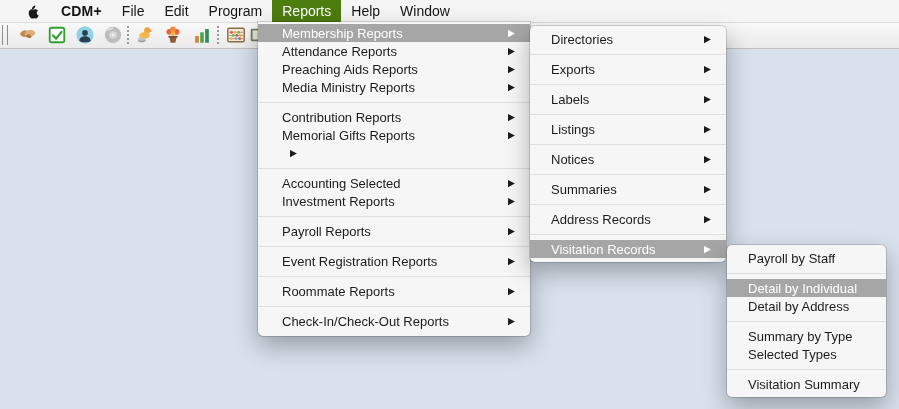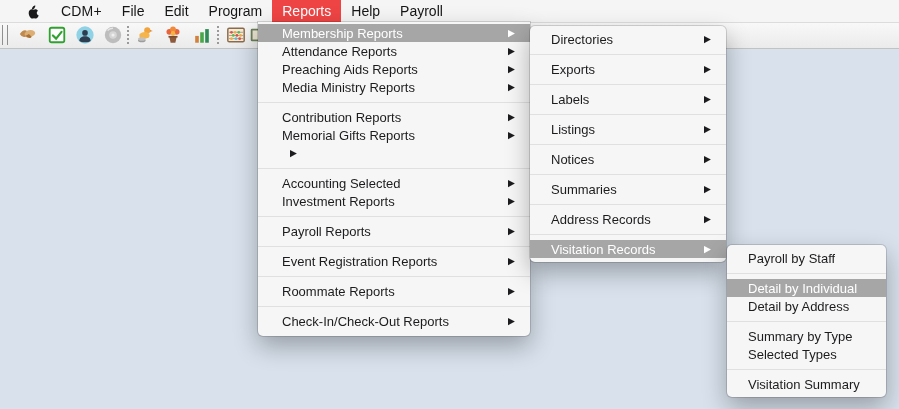--- a/index.html
+++ b/index.html
@@ -5,22 +5,22 @@
   html,body{margin:0;padding:0;}
   body{width:899px;height:409px;overflow:hidden;font-family:"Liberation Sans","DejaVu Sans",sans-serif;}
   .stage{position:relative;width:899px;height:409px;background:#d8e1ec;overflow:hidden;}
 
   
   .menubar{position:absolute;top:0;left:0;right:0;height:22px;background:#f5f5f5;
            border-bottom:1px solid #dcdcdc;display:flex;align-items:stretch;
            font-size:14px;color:#151515;padding-left:14px;z-index:5;}
   .apple{display:flex;align-items:center;padding:0 12px;}
   .mb-item{display:flex;align-items:center;padding:0 10px;line-height:22px;white-space:nowrap;}
-  .mb-item.bold{font-weight:normal;letter-spacing:.2px;}
-  .mb-item.active{background:#ef4444;color:#fff;}
+  .mb-item.bold{font-weight:bold;letter-spacing:.2px;}
+  .mb-item.active{background:#4d7c0f;color:#fff;}
 
   
   .toolbar{position:absolute;top:23px;left:0;right:0;height:25px;
            background:linear-gradient(#f8f8f8,#ebebeb);border-bottom:1px solid #c2c2c2;z-index:1;}
   .tb-icon{position:absolute;top:2px;width:20px;height:20px;}
   .tb-sep{position:absolute;top:3px;width:0;height:18px;border-left:2px dotted #9a9a9a;}
   .drag-handle{position:absolute;top:2px;left:2px;width:4px;height:20px;
                border-left:1px solid #8f8f8f;border-right:1px solid #8f8f8f;}
 
   
@@ -52,21 +52,21 @@
         <path fill="#1a1a1a" d="M9.2,6.3c1,0 2,0.5 2.7,1.4c-1.4,0.9-1.6,3.1-0.1,4.3c0.3,0.2 0.6,0.4 0.9,0.5c-0.4,1.2-1.6,3.1-2.8,3.1c-0.6,0-1.1-0.4-1.9-0.4c-0.8,0-1.3,0.4-1.9,0.4c-1.5,0-3.4-3-3.4-5.6c0-2.4 1.6-3.7 3.2-3.7c0.8,0 1.5,0.5 2,0.5C8.1,6.8 8.6,6.3 9.2,6.3z"></path>
       </svg>
     </div>
     <div class="mb-items" style="display:flex;">
         <div class="mb-item bold">CDM+</div>
         <div class="mb-item">File</div>
         <div class="mb-item">Edit</div>
         <div class="mb-item">Program</div>
         <div class="mb-item active">Reports</div>
         <div class="mb-item">Help</div>
-        <div class="mb-item">Payroll</div>
+        <div class="mb-item">Window</div>
       </div>
   </div>
 
   <div class="toolbar">
     <div class="drag-handle"></div>
 
     <svg class="tb-icon" style="left:18px" viewBox="0 0 22 22">
       <path fill="#c08a4e" d="M2,10 q3-5 7-4 l4,3 q2,2 0,3 l-5,1 q-4,1-6-3z"></path>
       <path fill="#dcae74" d="M9,7 q5-3 9,0 q2,2 0,4 l-5,3 q-3,1-4-1 l-2-3z"></path>
       <path fill="#a9713a" d="M8,12 l4,2 q2,1 3-1 l-3-3z"></path>

